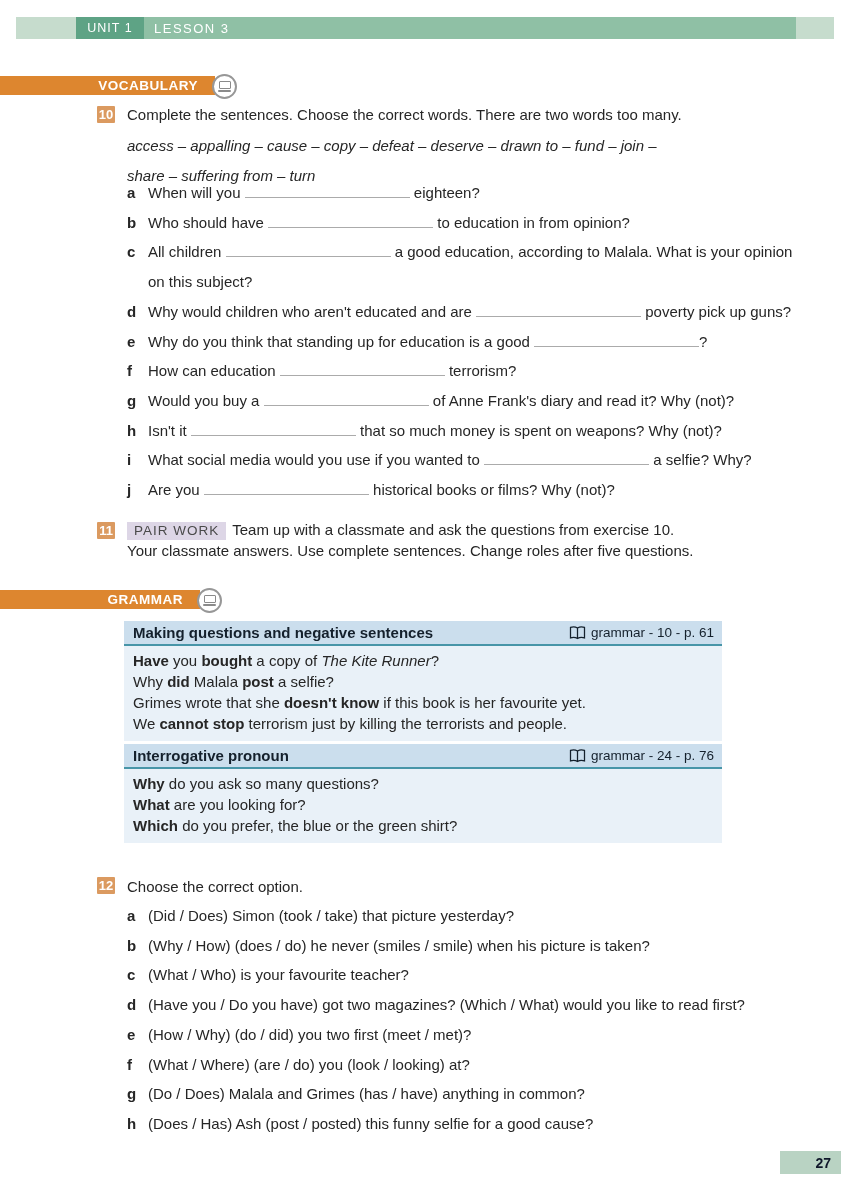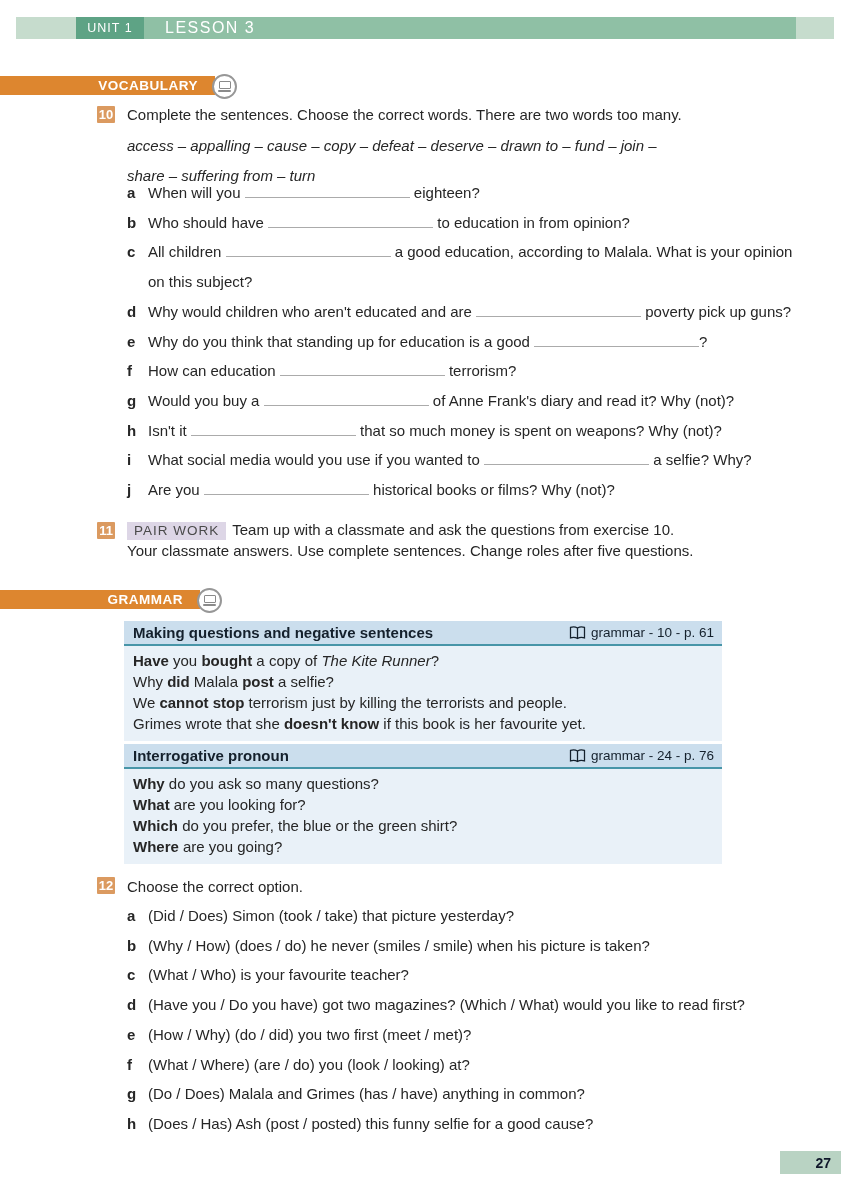--- a/index.html
+++ b/index.html
@@ -9,21 +9,21 @@
     background:#ffffff;
     font-family:"Liberation Sans","DejaVu Sans",sans-serif;
     font-size:15px;color:#262626;
     overflow:hidden;
   }
   
   .topbar{position:absolute;top:17px;left:0;width:841px;height:18px;margin-left:16px;}
   .topbar .seg{position:absolute;top:0;height:22px;}
   .seg-pale-l{left:0;width:60px;background:#c6dccd;}
   .seg-unit{left:60px;width:68px;background:#5ea385;color:#fff;font-size:12.5px;letter-spacing:1px;display:flex;align-items:center;justify-content:center;}
-  .seg-lesson{left:128px;width:652px;background:#8fc0a5;color:#fff;font-size:16px;letter-spacing:1.5px;display:flex;align-items:center;padding-left:21px;box-sizing:border-box;}
+  .seg-lesson{left:128px;width:652px;background:#8fc0a5;color:#fff;font-size:13px;letter-spacing:1.5px;display:flex;align-items:center;padding-left:10px;box-sizing:border-box;}
   .seg-pale-r{left:780px;width:38px;background:#c6dccd;}
   
   .section-bar{position:absolute;left:0;height:19px;background:#dd862f;color:#fff;
     font-weight:bold;font-size:13.5px;letter-spacing:.5px;
     display:flex;align-items:center;justify-content:flex-end;
     padding-right:17px;box-sizing:border-box;}
   .vocab-bar{top:76px;width:215px;}
   .grammar-bar{top:590px;width:200px;}
   .circle-icon{position:absolute;width:21px;height:21px;border:2px solid #979797;border-radius:50%;
     background:#fff;display:flex;flex-direction:column;align-items:center;justify-content:center;gap:1px;}
@@ -144,40 +144,39 @@
     <span class="gbox-ref">
       <svg width="17" height="14" viewBox="0 0 24 20">
           <path d="M12 3 C9 1 5 1 2 2 L2 17 C5 16 9 16 12 18 C15 16 19 16 22 17 L22 2 C19 1 15 1 12 3 Z M12 3 L12 18" fill="none" stroke="#14202c" stroke-width="1.8"></path>
         </svg>
       <span>grammar - 10 - p. 61</span>
     </span>
   </div>
   <div class="gbox-body">
     <div><span style="font-weight: 700;">Have</span><span> you </span><span style="font-weight: 700;">bought</span><span> a copy of </span><span style="font-style: italic;">The Kite Runner</span><span>?</span></div>
     <div><span>Why </span><span style="font-weight: 700;">did</span><span> Malala </span><span style="font-weight: 700;">post</span><span> a selfie?</span></div>
+    <div><span>Grimes wrote that she </span><span style="font-weight: 700;">doesn't know</span><span> if this book is her favourite yet.</span></div>
     <div><span>We </span><span style="font-weight: 700;">cannot stop</span><span> terrorism just by killing the terrorists and people.</span></div>
-    <div><span>Grimes wrote that she </span><span style="font-weight: 700;">doesn't know</span><span> if this book is her favourite yet.</span></div>
   </div>
 </div>
 
 <div class="gbox gbox-2">
   <div class="gbox-h">
     <span class="gbox-title">Interrogative pronoun</span>
     <span class="gbox-ref">
       <svg width="17" height="14" viewBox="0 0 24 20">
           <path d="M12 3 C9 1 5 1 2 2 L2 17 C5 16 9 16 12 18 C15 16 19 16 22 17 L22 2 C19 1 15 1 12 3 Z M12 3 L12 18" fill="none" stroke="#14202c" stroke-width="1.8"></path>
         </svg>
       <span>grammar - 24 - p. 76</span>
     </span>
   </div>
   <div class="gbox-body">
     <div><span style="font-weight: 700;">Why</span><span> do you ask so many questions?</span></div>
     <div><span style="font-weight: 700;">What</span><span> are you looking for?</span></div>
     <div><span style="font-weight: 700; text-align: center;">Which</span><span> do you prefer, the blue or the green shirt?</span></div>
-    <div><span style="font-weight: 700;">Where</span><span> are you going?</span></div>
   </div>
 </div>
 
 <div class="exnum" style="left:97px;top:877px;">12</div>
 <div class="ex12-instr">Choose the correct option.</div>
 
 <div class="items items-12">
   <div class="row">
       <span class="letter">a</span>
       <span class="itext">(Did / Does) Simon (took / take) that picture yesterday?</span>

